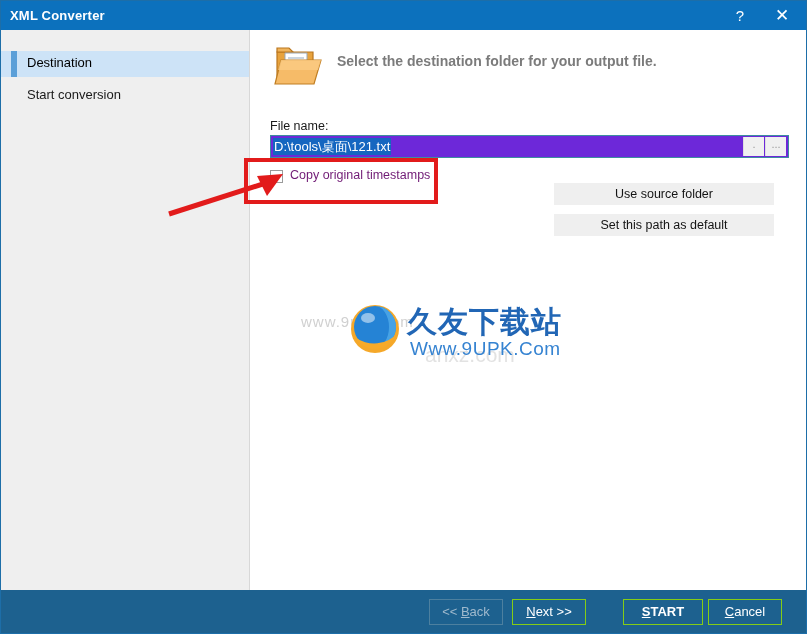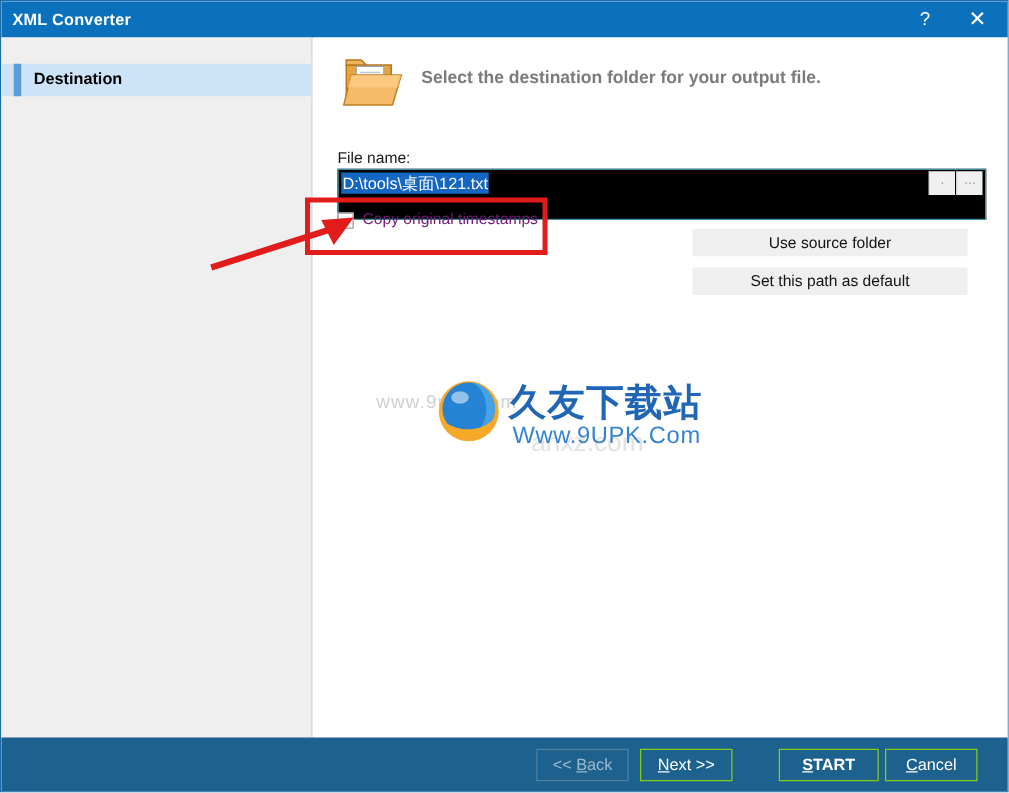--- a/index.html
+++ b/index.html
@@ -81,21 +81,21 @@
   .nav-item .nav-label {
     position: absolute;
     left: 26px;
     top: 4px;
     white-space: nowrap;
   }
   .nav-item.selected {
     background: #cde3f7;
   }
   .nav-item.selected .nav-label {
-    font-weight: bold;
+    font-weight: normal;
     color: #000000;
   }
   .nav-accent {
     position: absolute;
     left: 10px;
     top: 0px;
     width: 6px;
     height: 26px;
     background: #5b9fd8;
   }
@@ -139,23 +139,23 @@
     left: 19px;
     top: 89px;
     font-size: 12.5px;
     color: #1a1a1a;
   }
   .path-field {
     position: absolute;
     left: 19px;
     top: 105px;
     width: 519px;
-    height: 41px;
+    height: 23px;
     border: 1px solid #3d8da0;
-    background: #000000;
+    background: #6d28d9;
     box-sizing: border-box;
   }
   .path-text {
     position: absolute;
     left: 2px;
     top: 2px;
     height: 17px;
     line-height: 17px;
     background: #1566c0;
     color: #ffffff;
@@ -332,20 +332,23 @@
   <div class="titlebar">
     <div class="titlebar-text">XML Converter</div>
     <div class="title-btn help">?</div>
     <div class="title-btn close">✕</div>
   </div>
 
   <div class="sidebar">
     <div class="nav-item item0 selected">
       <div class="nav-accent"></div>
       <div class="nav-label">Destination</div>
+    </div>
+    <div class="nav-item item1">
+      <div class="nav-label">Start conversion</div>
     </div>
   </div>
 
   <div class="content">
 
     <div class="header-row">
       <svg class="folder-icon" viewBox="0 0 52 48">
         <path d="M4 12 L4 42 L40 42 L40 12 Z" fill="#e8a33d" stroke="#b9761f" stroke-width="1.2"></path>
         <path d="M4 12 L4 8 L16 8 L20 12 Z" fill="#f0b45c" stroke="#b9761f" stroke-width="1.2"></path>
         <path d="M12 13 L34 13 L34 35 L12 35 Z" fill="#ffffff" stroke="#9aa7b5" stroke-width="1"></path>

